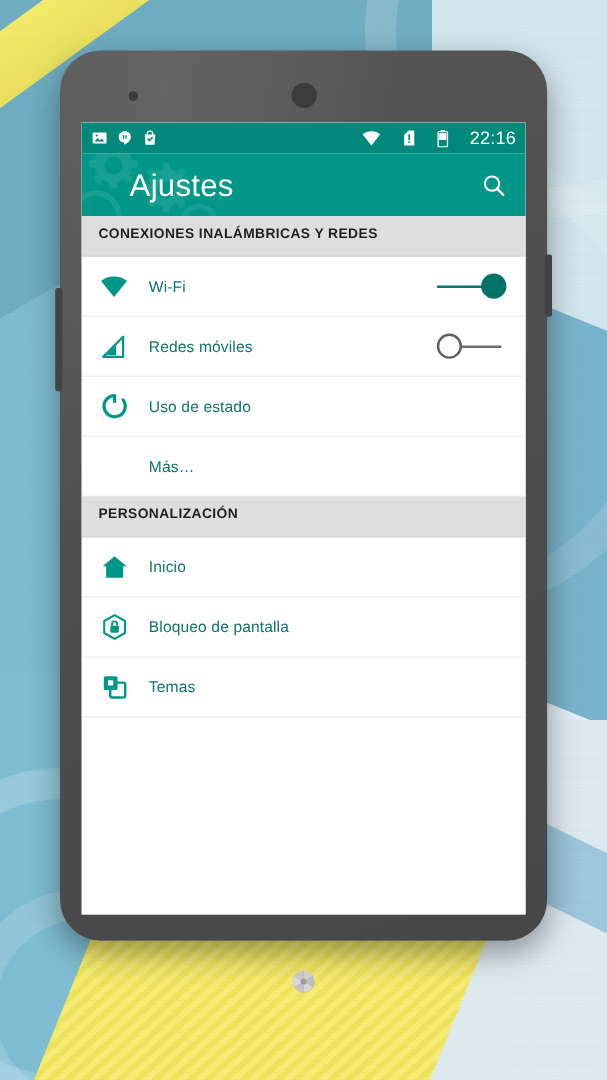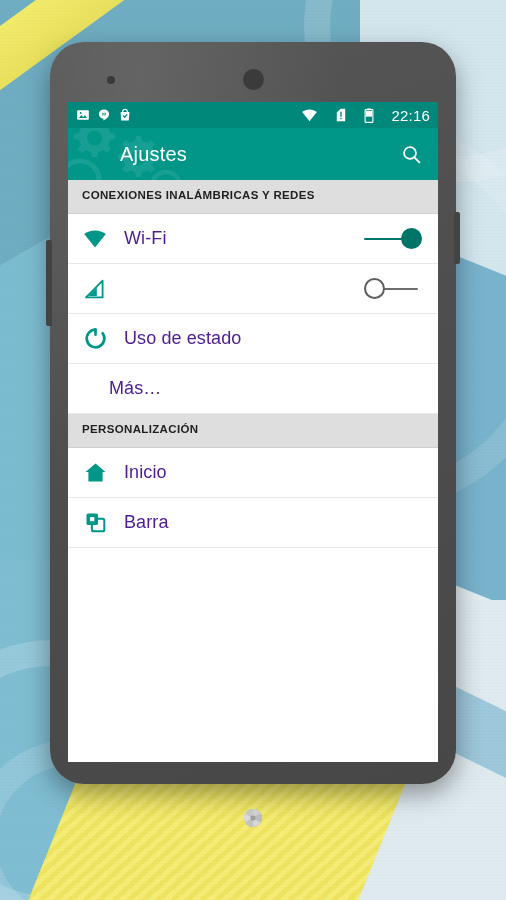--- a/index.html
+++ b/index.html
@@ -183,22 +183,22 @@
   #gear-watermark {
     position: absolute;
     left: -10px; top: -14px;
     width: 200px; height: 80px;
     opacity: .30;
     pointer-events: none;
   }
   #app-title {
     position: relative;
     color: #ffffff;
-    font-size: 20px;
-    margin-left: 40px;
+    font-size: 26px;
+    margin-left: 28px;
     font-weight: 400;
     letter-spacing: .2px;
   }
   #search-btn {
     position: relative;
     margin-left: auto;
     width: 30px; height: 30px;
     display: flex; align-items: center; justify-content: center;
     cursor: pointer;
   }
@@ -232,25 +232,25 @@
   .row-icon {
     width: 26px;
     min-width: 26px;
     height: 26px;
     display: flex;
     align-items: center;
     justify-content: center;
   }
   .row-label {
     margin-left: 16px;
-    font-size: 18px;
-    color: #4c1d95;
+    font-size: 13px;
+    color: #0f766e;
     letter-spacing: .1px;
   }
-  .row.no-icon .row-label { margin-left: 27px; }
+  .row.no-icon .row-label { margin-left: 42px; }
   .row-switch {
     margin-left: auto;
     width: 62px;
     height: 30px;
     position: relative;
   }
   .sw-track {
     position: absolute;
     top: 14px;
     height: 2.5px;
@@ -394,20 +394,21 @@
       </div>
 
 
       <div class="row">
         <span class="row-icon">
           <svg width="22" height="22" viewBox="0 0 22 22">
             <path d="M2 19.4L18.6 2.6v16.8z" fill="none" stroke="#009688" stroke-width="1.8" stroke-linejoin="round"></path>
             <path d="M4.6 18.1l8.2-8.3v8.3z" fill="#009688"></path>
           </svg>
         </span>
+        <span class="row-label">Redes móviles</span>
         <span class="row-switch sw-off">
           <span class="sw-track"></span>
           <span class="sw-knob"></span>
         </span>
       </div>
 
       <div class="row">
         <span class="row-icon">
           <svg width="23" height="23" viewBox="0 0 24 24">
             <path d="M12 2.8a9.2 9.2 0 1 0 7.4 3.7" fill="none" stroke="#009688" stroke-width="2.8" stroke-linecap="round"></path>
@@ -425,30 +426,40 @@
 
       <div class="row">
         <span class="row-icon">
           <svg width="23" height="23" viewBox="0 0 24 24">
             <path d="M12 2.6L1.6 11.4h3v10h14.8v-10h3z" fill="#009688"></path>
           </svg>
         </span>
         <span class="row-label">Inicio</span>
       </div>
 
+      <div class="row">
+        <span class="row-icon">
+          <svg width="23" height="23" viewBox="0 0 24 24">
+            <path d="M12 1.6l9 5.2v10.4l-9 5.2-9-5.2V6.8z" fill="none" stroke="#009688" stroke-width="1.8" stroke-linejoin="round"></path>
+            <rect x="8.3" y="11" width="7.4" height="6" rx="1" fill="#009688"></rect>
+            <path d="M9.8 11V9.3a2.2 2.2 0 0 1 4.4 0V11" fill="none" stroke="#009688" stroke-width="1.7"></path>
+          </svg>
+        </span>
+        <span class="row-label">Bloqueo de pantalla</span>
+      </div>
 
       <div class="row">
         <span class="row-icon">
           <svg width="23" height="23" viewBox="0 0 24 24">
             <rect x="8.2" y="8.2" width="13" height="13" rx="1.6" fill="none" stroke="#009688" stroke-width="2.1"></rect>
             <rect x="2.6" y="2.6" width="12" height="12" rx="1.6" fill="#009688"></rect>
             <rect x="6.2" y="6.2" width="4.6" height="4.6" rx=".8" fill="#ffffff"></rect>
           </svg>
         </span>
-        <span class="row-label">Barra</span>
+        <span class="row-label">Temas</span>
       </div>
 
 
     </div>
 
     <div id="nav-bar">
       <div class="nav-key">
         <svg width="22" height="22" viewBox="0 0 24 24">
           <path d="M16.5 4.2v15.6L4.8 12z" fill="none" stroke="#e6e6e6" stroke-width="1.6" stroke-linejoin="round"></path>
         </svg>

